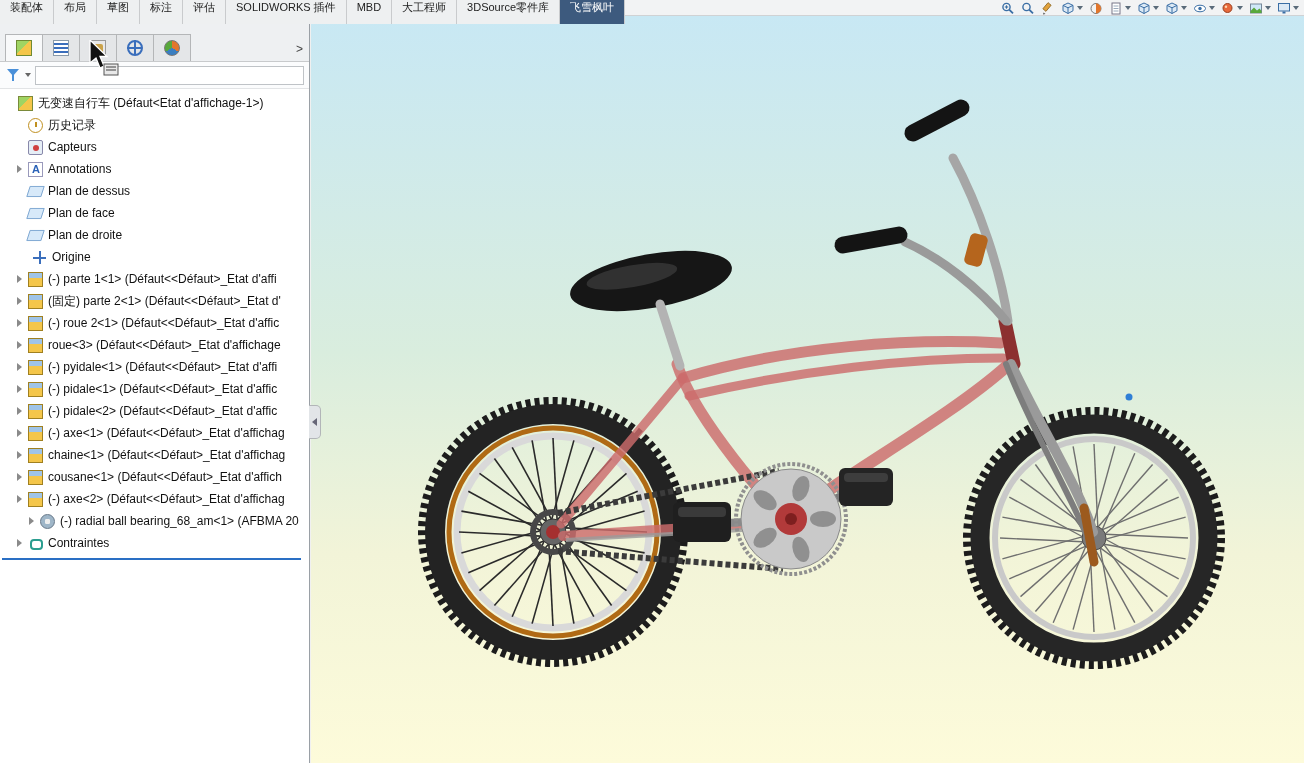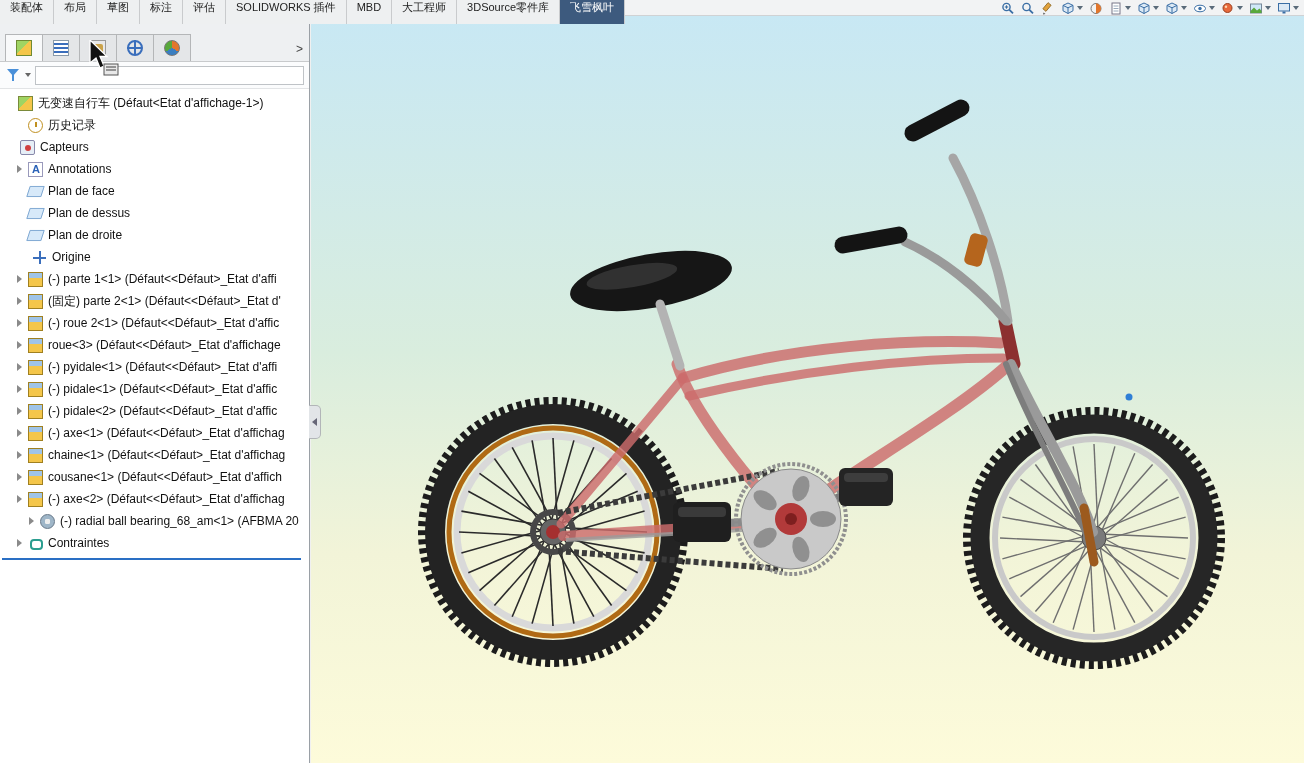--- a/index.html
+++ b/index.html
@@ -226,39 +226,39 @@
       <div class="tree-row" style="padding-left: 2px;">
     <span class="tw" style="visibility: hidden;"></span>
     <span class="ti ti-assembly"></span>
     <span class="tl">无变速自行车  (Défaut&lt;Etat d'affichage-1&gt;)</span>
   </div>
       <div class="tree-row" style="padding-left: 12px;">
     <span class="tw" style="visibility: hidden;"></span>
     <span class="ti ti-history"></span>
     <span class="tl">历史记录</span>
   </div>
-      <div class="tree-row" style="padding-left: 4px;">
+      <div class="tree-row" style="padding-left: 12px;">
     <span class="tw" style="visibility: hidden;"></span>
     <span class="ti ti-sensors"></span>
     <span class="tl">Capteurs</span>
   </div>
       <div class="tree-row" style="padding-left: 12px;">
     <span class="tw"></span>
     <span class="ti ti-annotations"></span>
     <span class="tl">Annotations</span>
   </div>
       <div class="tree-row" style="padding-left: 12px;">
     <span class="tw" style="visibility: hidden;"></span>
     <span class="ti ti-plane"></span>
+    <span class="tl">Plan de dessus</span>
+  </div>
+      <div class="tree-row" style="padding-left: 12px;">
+    <span class="tw" style="visibility: hidden;"></span>
+    <span class="ti ti-plane"></span>
     <span class="tl">Plan de face</span>
-  </div>
-      <div class="tree-row" style="padding-left: 12px;">
-    <span class="tw" style="visibility: hidden;"></span>
-    <span class="ti ti-plane"></span>
-    <span class="tl">Plan de dessus</span>
   </div>
       <div class="tree-row" style="padding-left: 12px;">
     <span class="tw" style="visibility: hidden;"></span>
     <span class="ti ti-plane"></span>
     <span class="tl">Plan de droite</span>
   </div>
       <div class="tree-row" style="padding-left: 16px;">
     <span class="tw" style="visibility: hidden;"></span>
     <span class="ti ti-origin"></span>
     <span class="tl">Origine</span>

